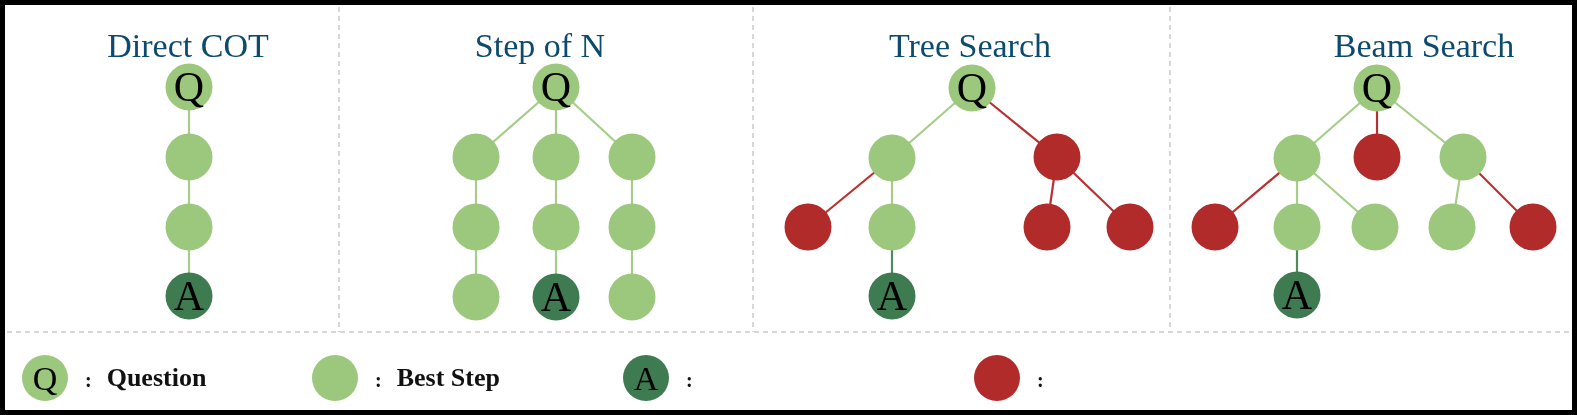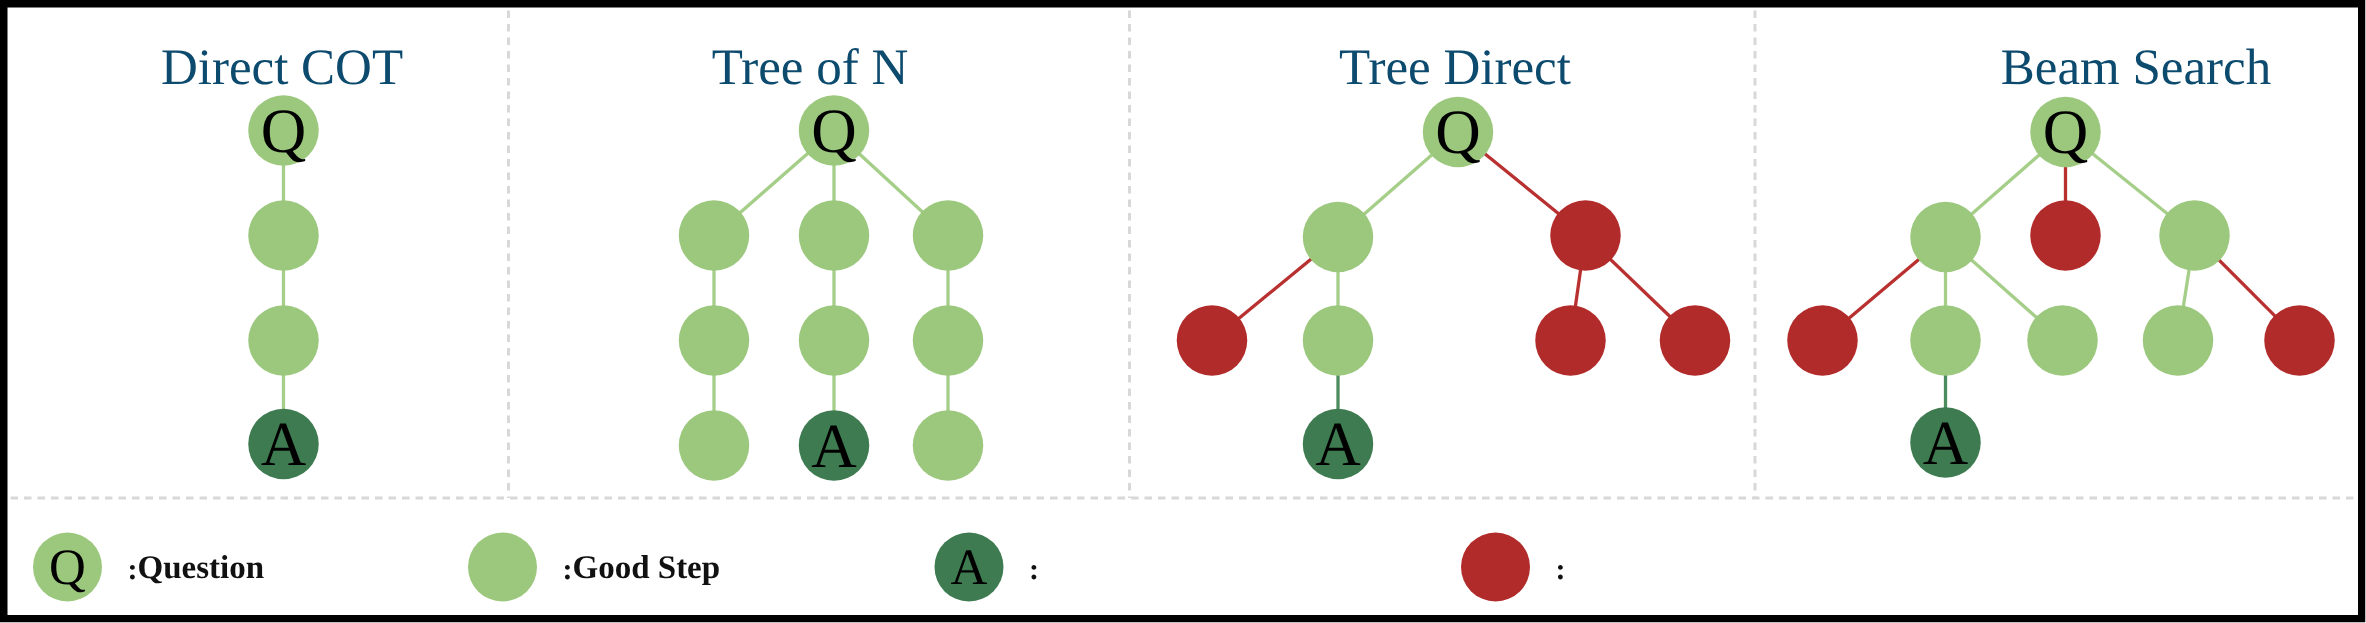--- a/index.html
+++ b/index.html
@@ -51,22 +51,22 @@
     font-family:"Liberation Serif", serif;
     font-size:34px; color:#000;
     padding-top:2px; box-sizing:border-box;
     flex:0 0 46px;
   }
   .legend-sep {
     font-size:20px; font-weight:bold; color:#111;
     margin-left:17px; margin-top:4px;
   }
   .legend-label {
-    font-size:22px; font-weight:bold; color:#111;
-    white-space:nowrap;
+    font-size:26px; font-weight:bold; color:#111;
+    margin-left:15px; white-space:nowrap;
     font-family:"Liberation Serif", serif;
   }
 </style>
 </head>
 <body>
 
 <div class="figure">
 
   <svg class="diagram" viewBox="0 0 1567 405">
 
@@ -141,34 +141,34 @@
         <circle cx="1292" cy="222" r="23.5" fill="#9CC87E"></circle>
         <circle cx="1370" cy="222" r="23.5" fill="#9CC87E"></circle>
         <circle cx="1447" cy="222" r="23.5" fill="#9CC87E"></circle>
         <circle cx="1528" cy="222" r="23.5" fill="#B22B2B"></circle>
         <circle cx="1292" cy="290" r="23.5" fill="#3E7B51"></circle>
         <text x="1292" y="304" text-anchor="middle" class="node-letter">A</text>
       </g>
   </svg>
 
   <div class="panel-title title-1">Direct COT</div>
-  <div class="panel-title title-2">Tree of N</div>
-  <div class="panel-title title-3">Tree Direct</div>
+  <div class="panel-title title-2">Step of N</div>
+  <div class="panel-title title-3">Tree Search</div>
   <div class="panel-title title-4">Beam Search</div>
 
   <div class="legend">
     <div class="legend-item legend-item-1">
       <div class="legend-marker" style="background: rgb(156, 200, 126);">Q</div>
       <span class="legend-sep">:</span>
       <span class="legend-label">Question</span>
     </div>
     <div class="legend-item legend-item-2">
       <div class="legend-marker" style="background: rgb(156, 200, 126);"></div>
       <span class="legend-sep">:</span>
-      <span class="legend-label">Good Step</span>
+      <span class="legend-label">Best Step</span>
     </div>
     <div class="legend-item legend-item-3">
       <div class="legend-marker" style="background: rgb(62, 123, 81);">A</div>
       <span class="legend-sep">:</span>
     </div>
     <div class="legend-item legend-item-4">
       <div class="legend-marker" style="background: rgb(178, 43, 43);"></div>
       <span class="legend-sep">:</span>
     </div>
   </div>

